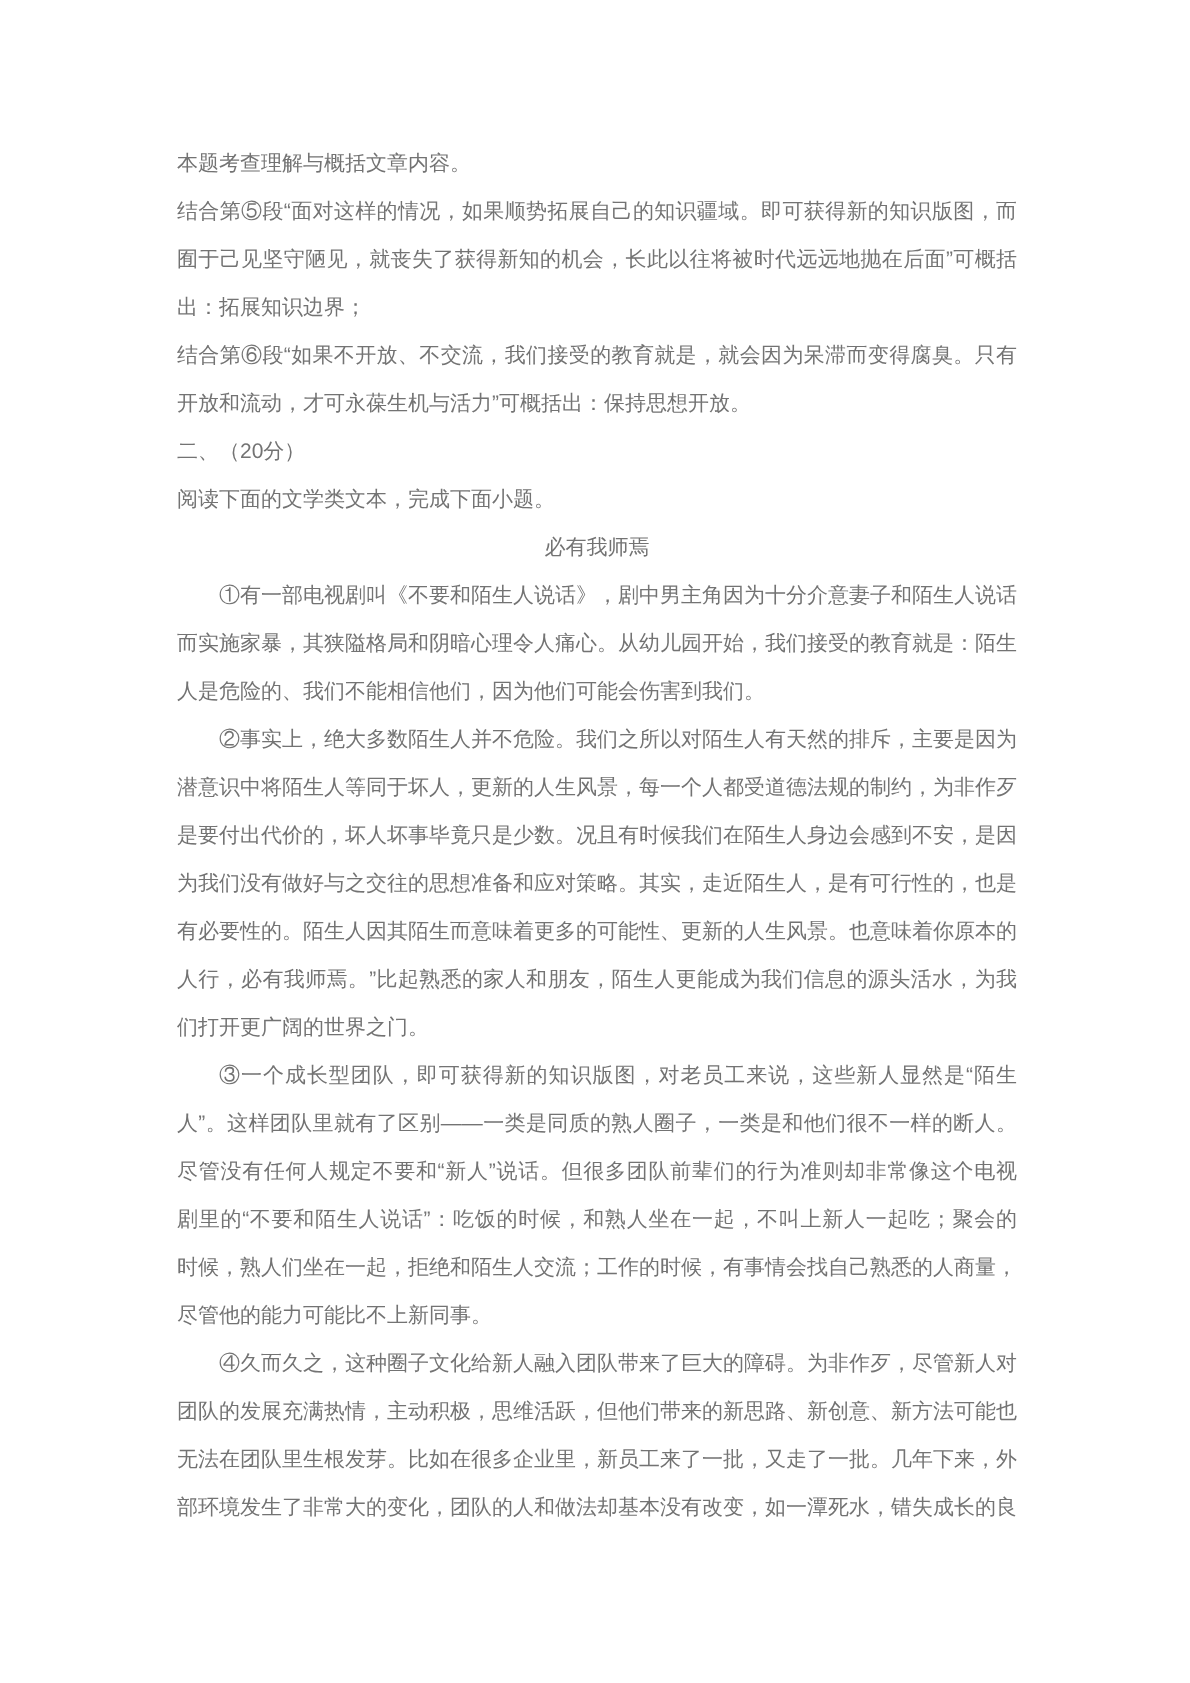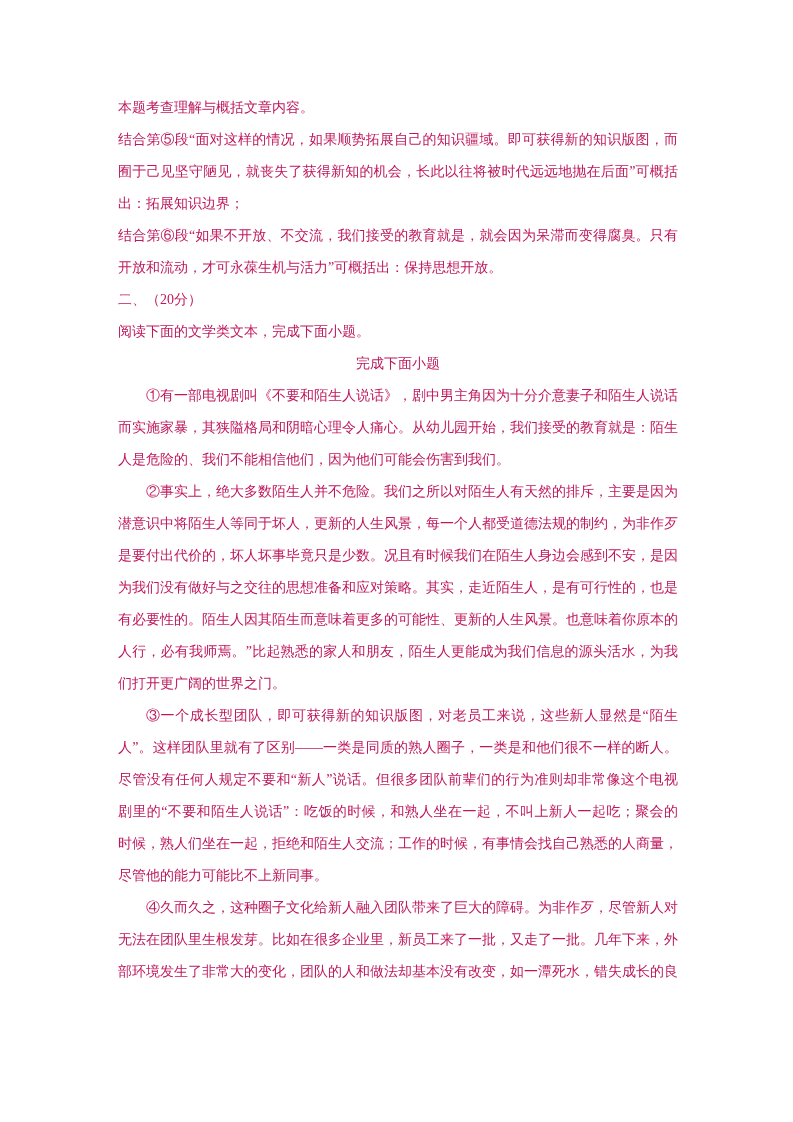--- a/index.html
+++ b/index.html
@@ -6,22 +6,22 @@
     margin: 0;
     padding: 0;
     background: #ffffff;
   }
   .page {
     position: relative;
     width: 793px;
     height: 1122px;
     background: #ffffff;
     overflow: hidden;
-    font-family: Liberation Serif, serif;
-    color: #be185d;
+    font-family: Liberation Sans, sans-serif;
+    color: #737373;
   }
   .text-area {
     position: absolute;
     left: 118px;
     top: 92px;
     width: 560px;
     font-size: 14px;
   }
   .line {
     height: 32px;
@@ -55,36 +55,37 @@
     <div class="line">本题考查理解与概括文章内容。</div>
     <div class="line full">结合第⑤段“面对这样的情况，如果顺势拓展自己的知识疆域。即可获得新的知识版图，而</div>
     <div class="line full">囿于己见坚守陋见，就丧失了获得新知的机会，长此以往将被时代远远地抛在后面”可概括</div>
     <div class="line">出：拓展知识边界；</div>
     <div class="line full">结合第⑥段“如果不开放、不交流，我们接受的教育就是，就会因为呆滞而变得腐臭。只有</div>
     <div class="line">开放和流动，才可永葆生机与活力”可概括出：保持思想开放。</div>
 
     <div class="line">二、（20分）</div>
     <div class="line">阅读下面的文学类文本，完成下面小题。</div>
 
-    <div class="line center">完成下面小题</div>
+    <div class="line center">必有我师焉</div>
 
     <div class="line full indent">①有一部电视剧叫《不要和陌生人说话》，剧中男主角因为十分介意妻子和陌生人说话</div>
     <div class="line full">而实施家暴，其狭隘格局和阴暗心理令人痛心。从幼儿园开始，我们接受的教育就是：陌生</div>
     <div class="line">人是危险的、我们不能相信他们，因为他们可能会伤害到我们。</div>
     <div class="line full indent">②事实上，绝大多数陌生人并不危险。我们之所以对陌生人有天然的排斥，主要是因为</div>
     <div class="line full">潜意识中将陌生人等同于坏人，更新的人生风景，每一个人都受道德法规的制约，为非作歹</div>
     <div class="line full">是要付出代价的，坏人坏事毕竟只是少数。况且有时候我们在陌生人身边会感到不安，是因</div>
     <div class="line full">为我们没有做好与之交往的思想准备和应对策略。其实，走近陌生人，是有可行性的，也是</div>
     <div class="line full">有必要性的。陌生人因其陌生而意味着更多的可能性、更新的人生风景。也意味着你原本的</div>
     <div class="line full">人行，必有我师焉。”比起熟悉的家人和朋友，陌生人更能成为我们信息的源头活水，为我</div>
     <div class="line">们打开更广阔的世界之门。</div>
     <div class="line full indent">③一个成长型团队，即可获得新的知识版图，对老员工来说，这些新人显然是“陌生</div>
     <div class="line full">人”。这样团队里就有了区别——一类是同质的熟人圈子，一类是和他们很不一样的断人。</div>
     <div class="line full">尽管没有任何人规定不要和“新人”说话。但很多团队前辈们的行为准则却非常像这个电视</div>
     <div class="line full">剧里的“不要和陌生人说话”：吃饭的时候，和熟人坐在一起，不叫上新人一起吃；聚会的</div>
     <div class="line full">时候，熟人们坐在一起，拒绝和陌生人交流；工作的时候，有事情会找自己熟悉的人商量，</div>
     <div class="line">尽管他的能力可能比不上新同事。</div>
     <div class="line full indent">④久而久之，这种圈子文化给新人融入团队带来了巨大的障碍。为非作歹，尽管新人对</div>
+    <div class="line full">团队的发展充满热情，主动积极，思维活跃，但他们带来的新思路、新创意、新方法可能也</div>
     <div class="line full">无法在团队里生根发芽。比如在很多企业里，新员工来了一批，又走了一批。几年下来，外</div>
     <div class="line full">部环境发生了非常大的变化，团队的人和做法却基本没有改变，如一潭死水，错失成长的良</div>
 
   </div>
 </div>
 
 </body></html>

